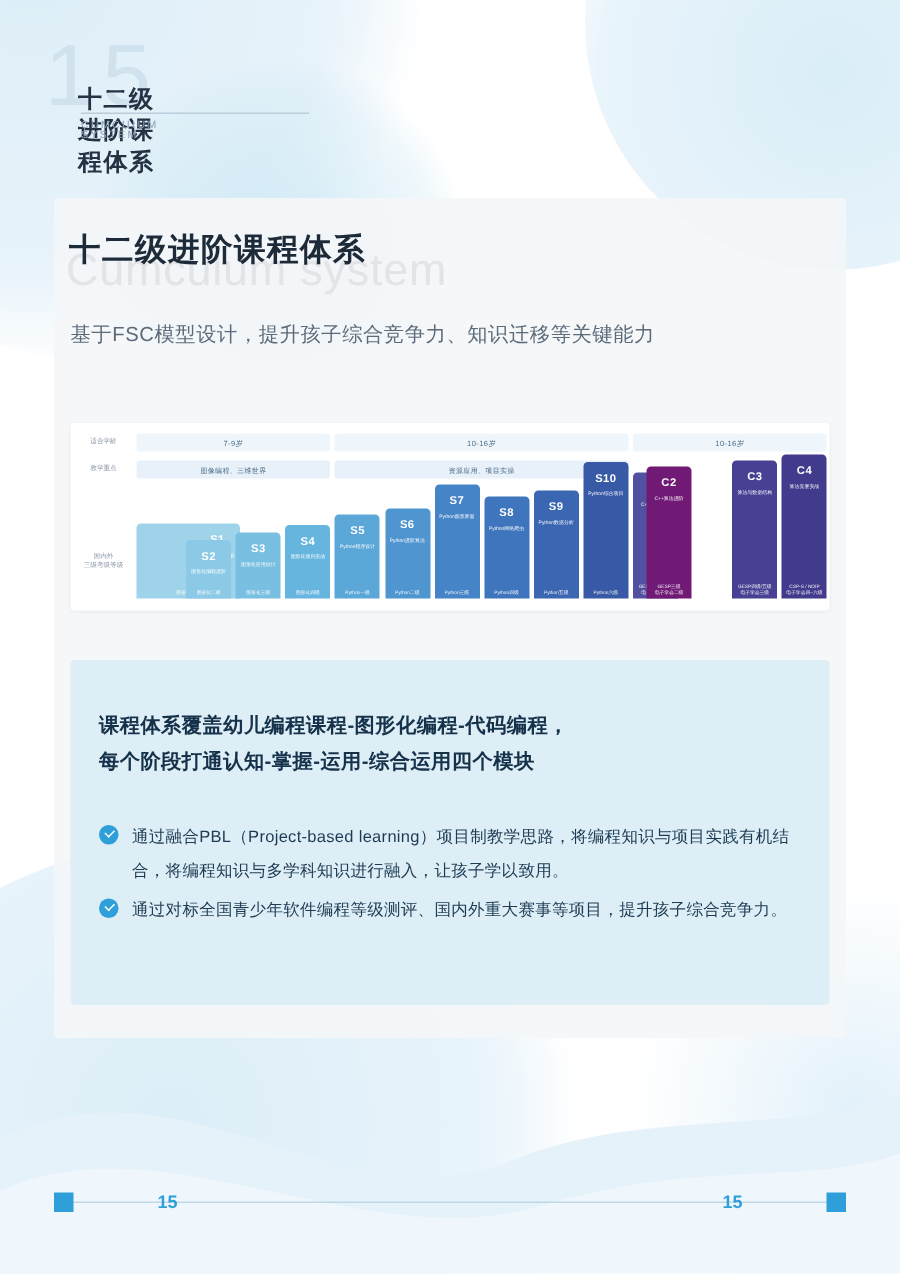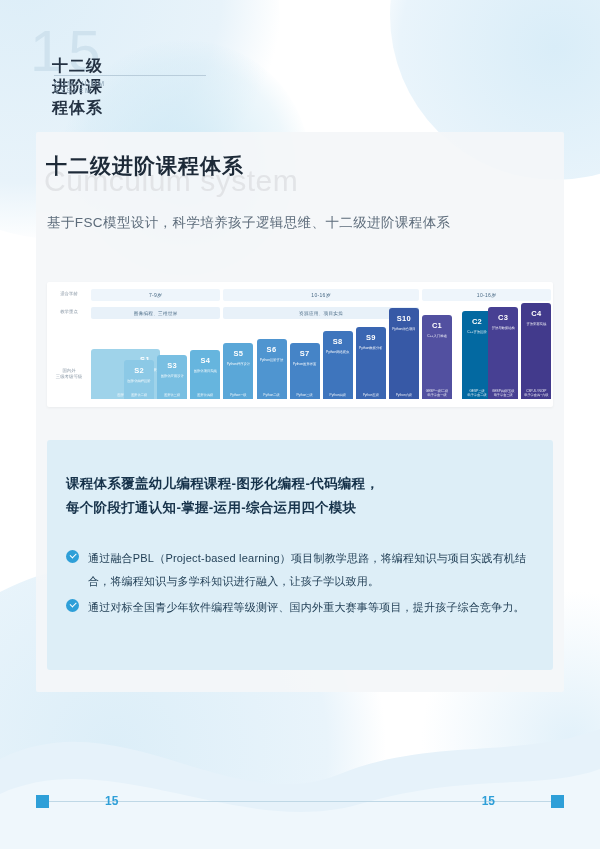--- a/index.html
+++ b/index.html
@@ -159,21 +159,21 @@
 <div class="header">
   <div class="header-num">15</div>
   <div class="header-cn">十二级进阶课程体系</div>
   <div class="header-rule"></div>
   <div class="header-en">CUMCUIUM SYSTEM</div>
 </div>
 
 <div class="card"></div>
 <div class="card-ghost">Cumculum system</div>
 <div class="card-title">十二级进阶课程体系</div>
-<div class="card-sub">基于FSC模型设计，科学培养孩子逻辑思维、十二级进阶课程体系</div>
+<div class="card-sub">基于FSC模型设计，提升孩子综合竞争力、知识迁移等关键能力</div>
 
 <div class="chart">
   <div class="chart-row-label" style="top:9px;">适合学龄</div>
   <div class="chart-row-label" style="top:27px;">教学重点</div>
   <div class="chart-row-label" style="top:86px;">国内外<br>三级考级等级</div>
   <div id="chart-body">
       <div class="age-band" style="left: 44px; width: 129.3px;">7-9岁</div>
       <div class="age-band" style="left: 176.4px; width: 195.5px;">10-16岁</div>
       <div class="age-band" style="left: 375px; width: 129.3px;">10-16岁</div>
       <div class="theme-band" style="left: 44px; width: 129.3px;">图像编程、三维世界</div>
@@ -201,21 +201,21 @@
       <div class="col" style="left: 176.4px; height: 56px; background: rgb(90, 167, 216);">
         <div class="col-code">S5</div>
         <div class="col-sub">Python程序设计</div>
         <div class="col-foot">Python一级</div>
       </div>
       <div class="col" style="left: 209.5px; height: 60px; background: rgb(79, 149, 208);">
         <div class="col-code">S6</div>
         <div class="col-sub">Python进阶算法</div>
         <div class="col-foot">Python二级</div>
       </div>
-      <div class="col" style="left: 242.6px; height: 56px; background: rgb(69, 132, 199);">
+      <div class="col" style="left: 242.6px; height: 76px; background: rgb(69, 132, 199);">
         <div class="col-code">S7</div>
         <div class="col-sub">Python图形界面</div>
         <div class="col-foot">Python三级</div>
       </div>
       <div class="col" style="left: 275.7px; height: 68px; background: rgb(62, 117, 189);">
         <div class="col-code">S8</div>
         <div class="col-sub">Python网络爬虫</div>
         <div class="col-foot">Python四级</div>
       </div>
       <div class="col" style="left: 308.8px; height: 72px; background: rgb(58, 102, 178);">
@@ -226,21 +226,21 @@
       <div class="col" style="left: 341.9px; height: 91px; background: rgb(55, 89, 166);">
         <div class="col-code">S10</div>
         <div class="col-sub">Python综合项目</div>
         <div class="col-foot">Python六级</div>
       </div>
       <div class="col" style="left: 375px; height: 84px; background: rgb(82, 80, 160);">
         <div class="col-code">C1</div>
         <div class="col-sub">C++入门基础</div>
         <div class="col-foot">GESP一级/二级<br>电子学会一级</div>
       </div>
-      <div class="col" style="left: 415px; height: 88px; background: #0369a1;">
+      <div class="col" style="left: 384px; height: 88px; background: #701a75;">
         <div class="col-code">C2</div>
         <div class="col-sub">C++算法进阶</div>
         <div class="col-foot">GESP三级<br>电子学会二级</div>
       </div>
       <div class="col" style="left: 441.2px; height: 92px; background: rgb(71, 64, 147);">
         <div class="col-code">C3</div>
         <div class="col-sub">算法与数据结构</div>
         <div class="col-foot">GESP四级/五级<br>电子学会三级</div>
       </div>
       <div class="col" style="left: 474.3px; height: 96px; background: rgb(66, 58, 140);">

